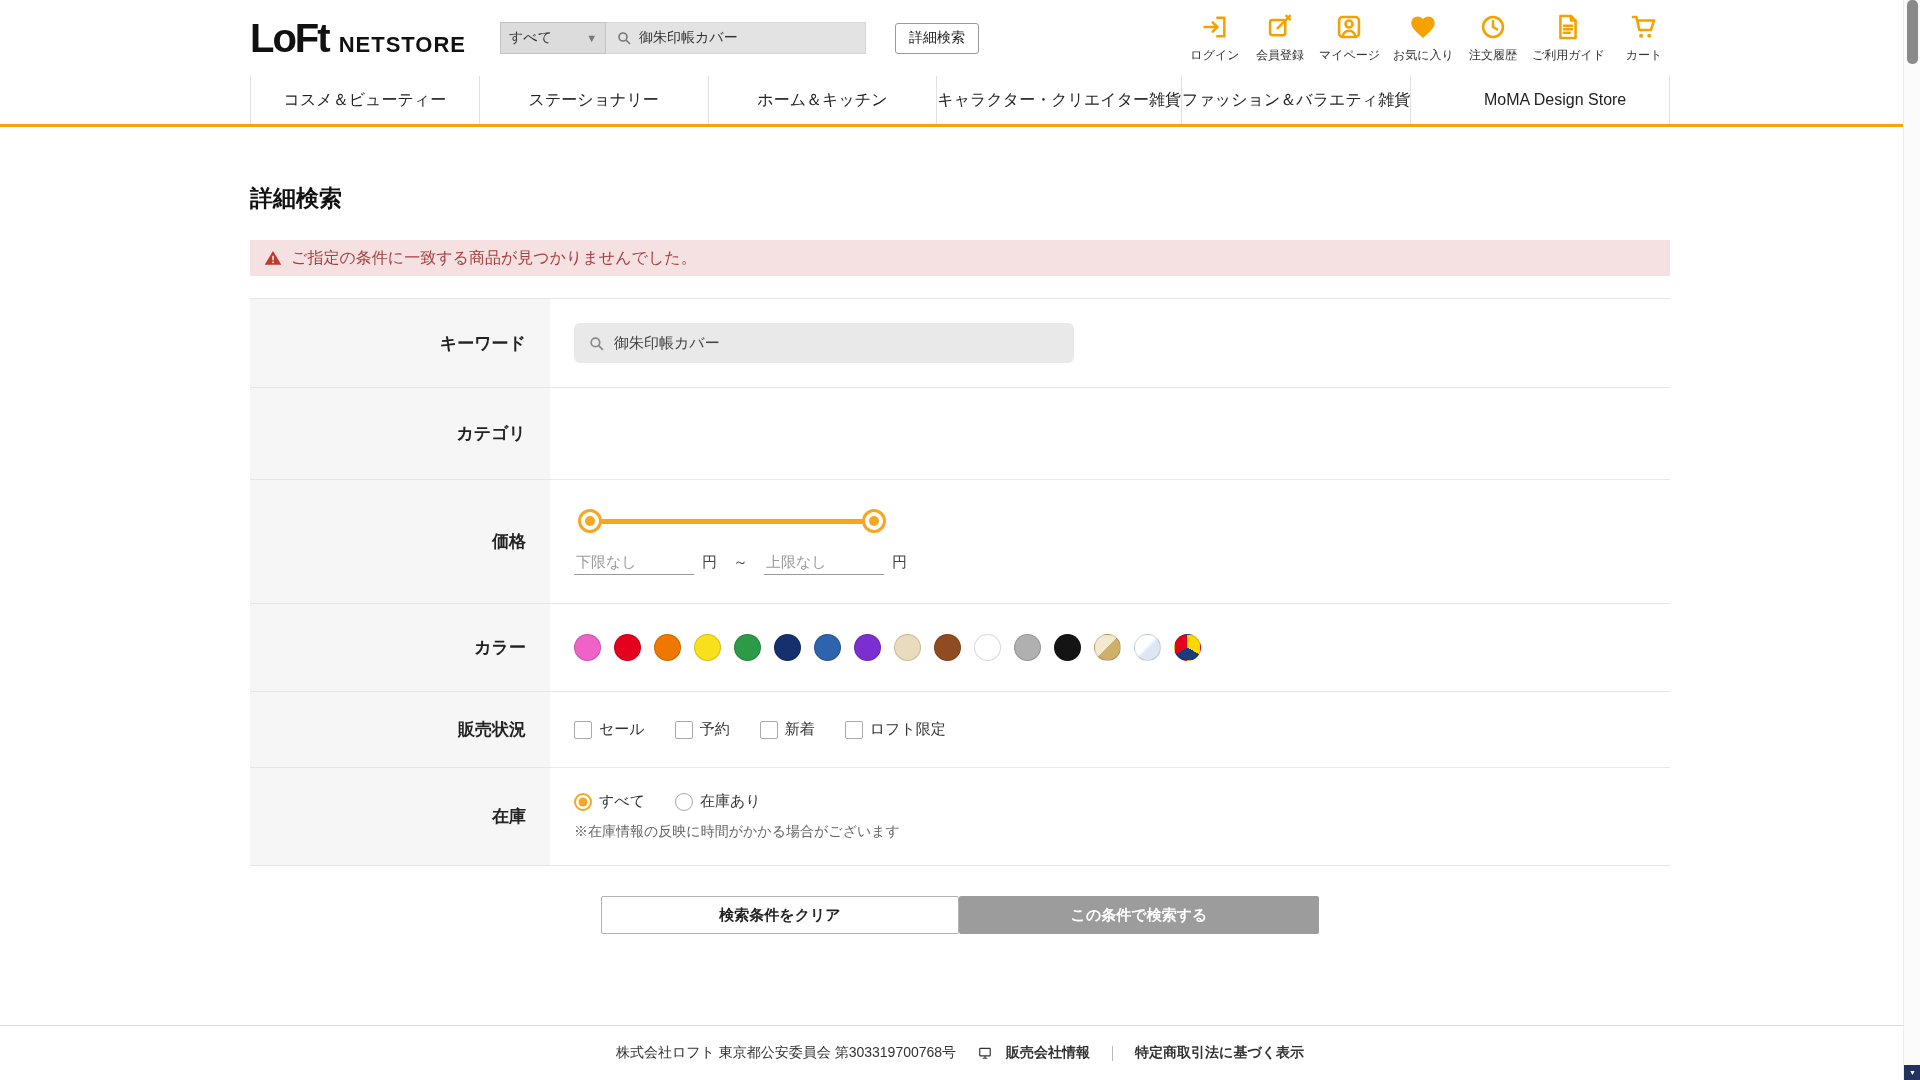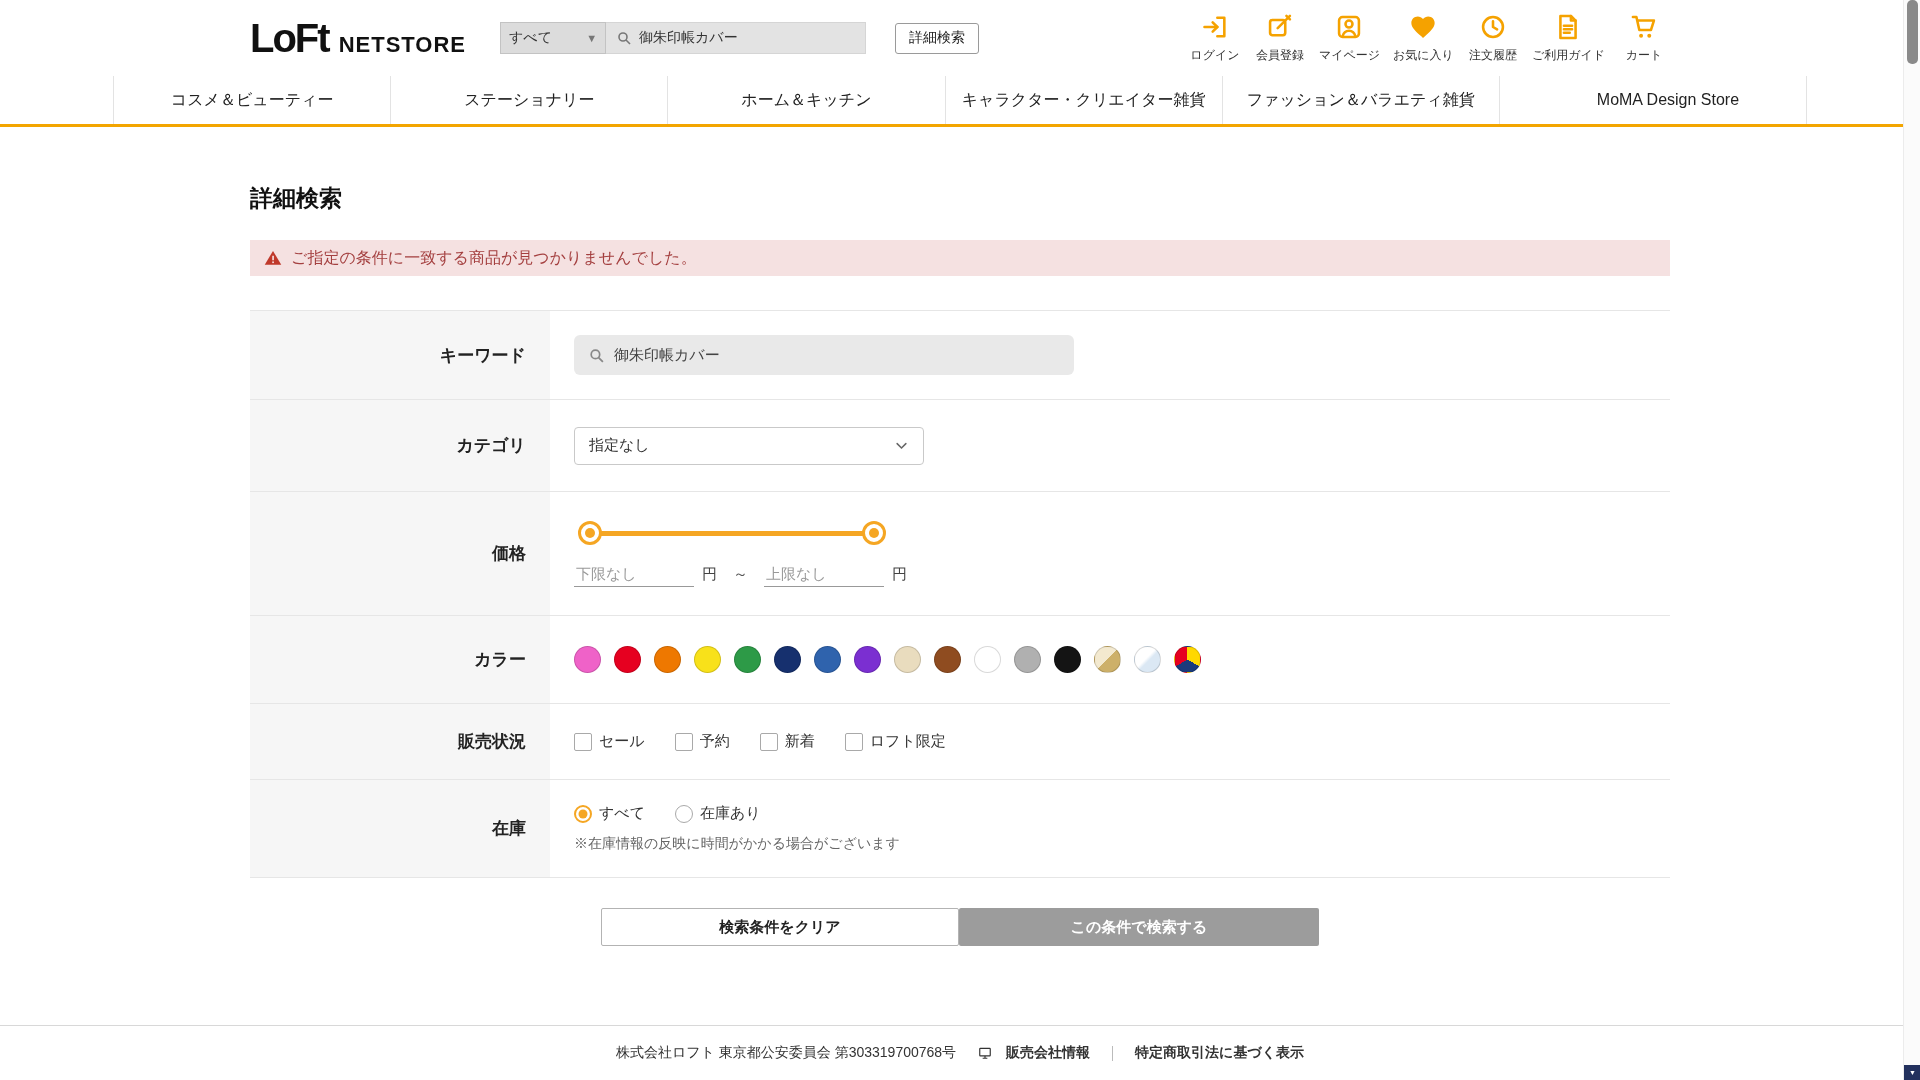--- a/index.html
+++ b/index.html
@@ -38,37 +38,37 @@
     font-family: inherit;
   }
 
   .usermenu { margin-left: auto; display: flex; gap: 13px; }
   .usermenu-item { display: flex; flex-direction: column; align-items: center; gap: 2px; min-width: 52px; cursor: pointer; }
   .usermenu-item svg { width: 28px; height: 28px; }
   .usermenu-label { font-size: 12px; color: #333; white-space: nowrap; }
 
   
   .nav { border-bottom: 3px solid #f3a500; background: #fff; }
-  .nav-inner { width: 1694px; margin: 0 auto; display: flex; height: 48px; }
+  .nav-inner { width: 1420px; margin: 0 auto; display: flex; height: 48px; }
   .nav-item {
     flex: 1; display: flex; align-items: center; justify-content: center;
     font-size: 16px; color: #222; cursor: pointer; white-space: nowrap;
     border-left: 1px solid #e3e3e3;
   }
   .nav-item:first-child { border-left: 1px solid #e3e3e3; }
   .nav-item:last-child { border-right: 1px solid #e3e3e3; padding-left: 30px; }
 
   
   .main { padding-top: 56px; }
   .page-title { font-size: 23px; font-weight: bold; color: #111; margin-bottom: 26px; }
 
   .alert {
     height: 36px; background: #f5e1e1; color: #a43f3f;
     display: flex; align-items: center; gap: 9px; padding: 0 14px;
-    font-size: 16px; margin-bottom: 34px;
+    font-size: 16px; margin-bottom: 22px;
   }
 
   .form { border-bottom: 1px solid #e6e6e6; font-family: Liberation Serif, serif; }
   .form-row { display: flex; border-top: 1px solid #e6e6e6; }
   .form-label {
     width: 300px; background: #f6f6f6; display: flex; align-items: center;
     justify-content: flex-end; padding-right: 24px; font-size: 17px; font-weight: bold; color: #222;
   }
   .form-content { flex: 1; padding-left: 24px; display: flex; align-items: center; }
 
@@ -301,30 +301,20 @@
                 <path d="M15 15 L21 21"></path>
             </svg>
           </span>
           <input type="text" value="御朱印帳カバー" style="">
         </div>
       </div>
     </div>
 
     <div class="form-row row-category">
       <div class="form-label">カテゴリ</div>
-      <div class="form-content">
-        <div class="category-select">
-          <span>指定なし</span>
-          <span class="chev" style="display:flex;">
-            <svg width="15" height="15" viewBox="0 0 24 24" fill="none" stroke="#666" stroke-width="2.4" stroke-linecap="round">
-              <path d="M5 9l7 7 7-7"></path>
-            </svg>
-          </span>
-        </div>
-      </div>
     </div>
 
     <div class="form-row row-price">
       <div class="form-label">価格</div>
       <div class="form-content price-content">
         <div class="slider">
           <div class="slider-track"></div>
           <div class="slider-handle min"></div>
           <div class="slider-handle max"></div>
         </div>

